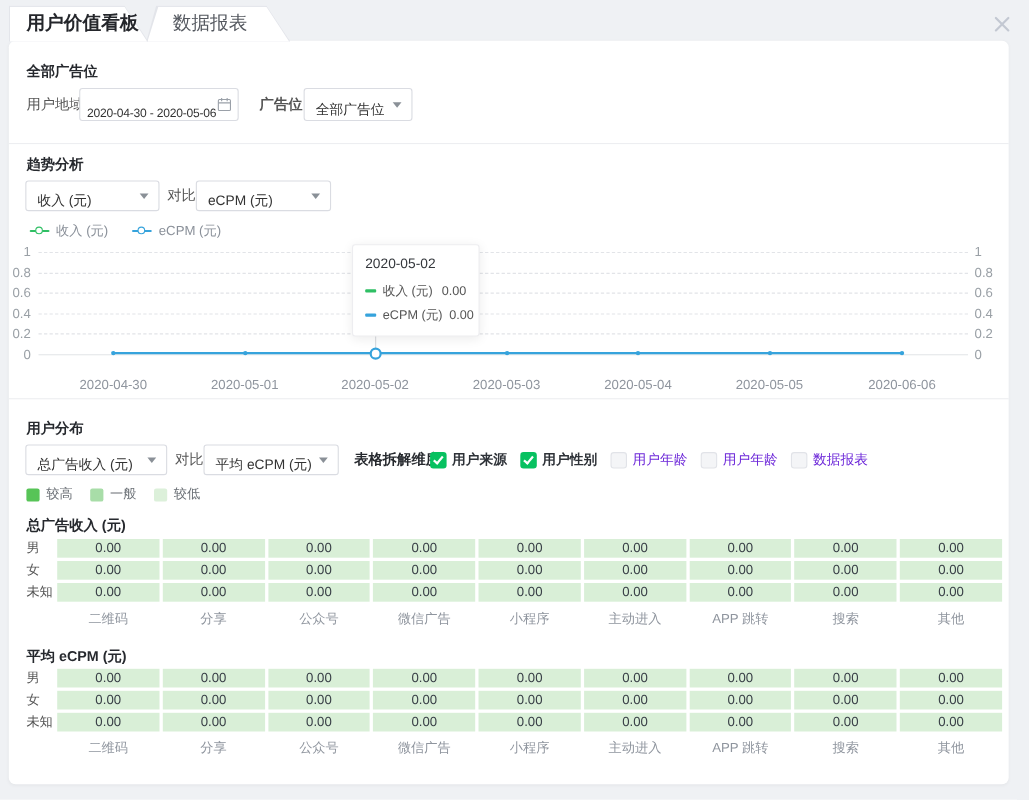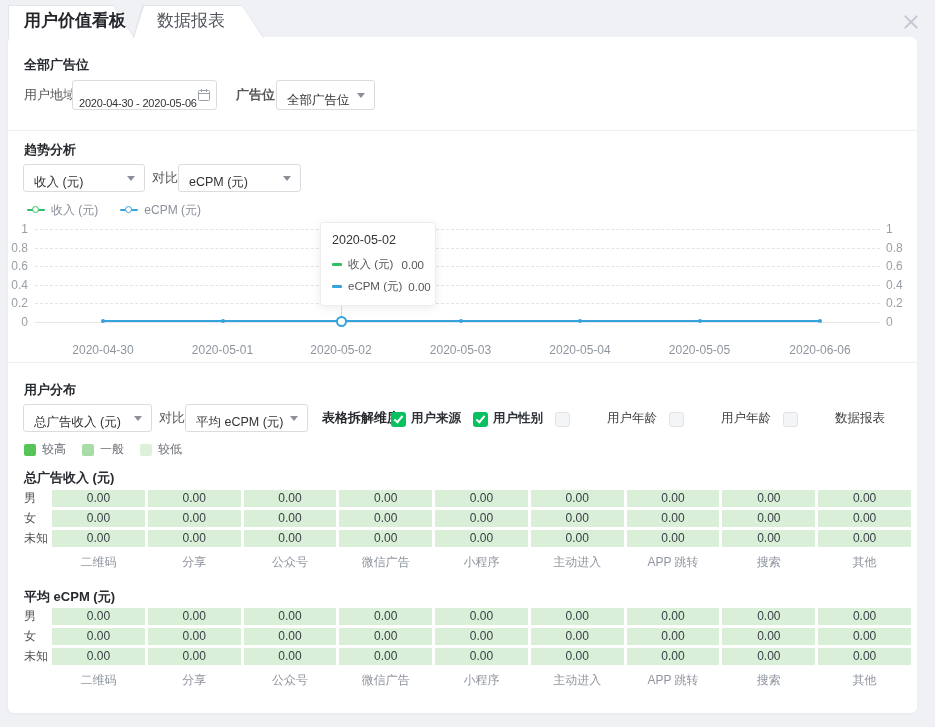--- a/index.html
+++ b/index.html
@@ -54,28 +54,28 @@
   .tooltip{position:absolute;left:312px;top:0;width:116px;box-sizing:border-box;background:#fff;border:1px solid #ededf0;border-radius:3px;box-shadow:0 2px 10px rgba(0,0,0,.08);padding:10px 11px 11px 11px;z-index:5;}
   .tt-title{font-size:12.5px;color:#33363b;}
   .tt-row{display:flex;align-items:center;font-size:11.5px;color:#555;margin-top:7px;white-space:nowrap;}
   .tt-row:first-of-type{margin-top:10px;}
   .tt-dash{width:10px;height:3px;border-radius:1px;margin-right:6px;flex:none;}
   .tt-val{margin-left:auto;padding-left:6px;}
 
   
   .dims-label{position:absolute;left:314px;top:367px;line-height:28px;font-size:13px;font-weight:bold;color:#26292e;}
   .dims{position:absolute;left:383px;top:371px;height:20px;display:flex;align-items:center;gap:12px;}
-  .dim{display:flex;align-items:flex-end;cursor:pointer;}
+  .dim{display:flex;align-items:center;cursor:pointer;}
   .box{width:15px;height:15px;border-radius:3px;margin-right:5px;position:relative;box-sizing:border-box;flex:none;}
   .dim.checked .box{background:#07c160;}
   .dim.checked .box::after{content:"";position:absolute;left:5px;top:2px;width:3px;height:7px;border:solid #fff;border-width:0 2px 2px 0;transform:rotate(40deg);}
   .dim.unchecked .box{background:#f4f5f7;border:1px solid #e1e3e8;}
   .dim .lbl{font-size:12.5px;white-space:nowrap;}
   .dim.checked .lbl{color:#2e3238;font-weight:bold;}
-  .dim.unchecked .lbl{color:#404040;margin-left:32px;}
+  .dim.unchecked .lbl{color:#6d28d9;}
 
   .level-legend{position:absolute;left:16px;top:404px;display:flex;align-items:center;gap:16px;}
   .lv{display:flex;align-items:center;}
   .sq{width:12px;height:12px;border-radius:2px;margin-right:6px;}
   .lv-lbl{font-size:12px;color:#6b7076;}
 
   
   .table-title{position:absolute;left:16px;font-size:13px;font-weight:bold;color:#26292e;}
   .dist-grid{position:absolute;left:16px;width:887px;display:grid;grid-template-columns:25px repeat(9,1fr);column-gap:3px;row-gap:3px;}
   .row-label{font-size:12px;color:#555;line-height:17px;}

